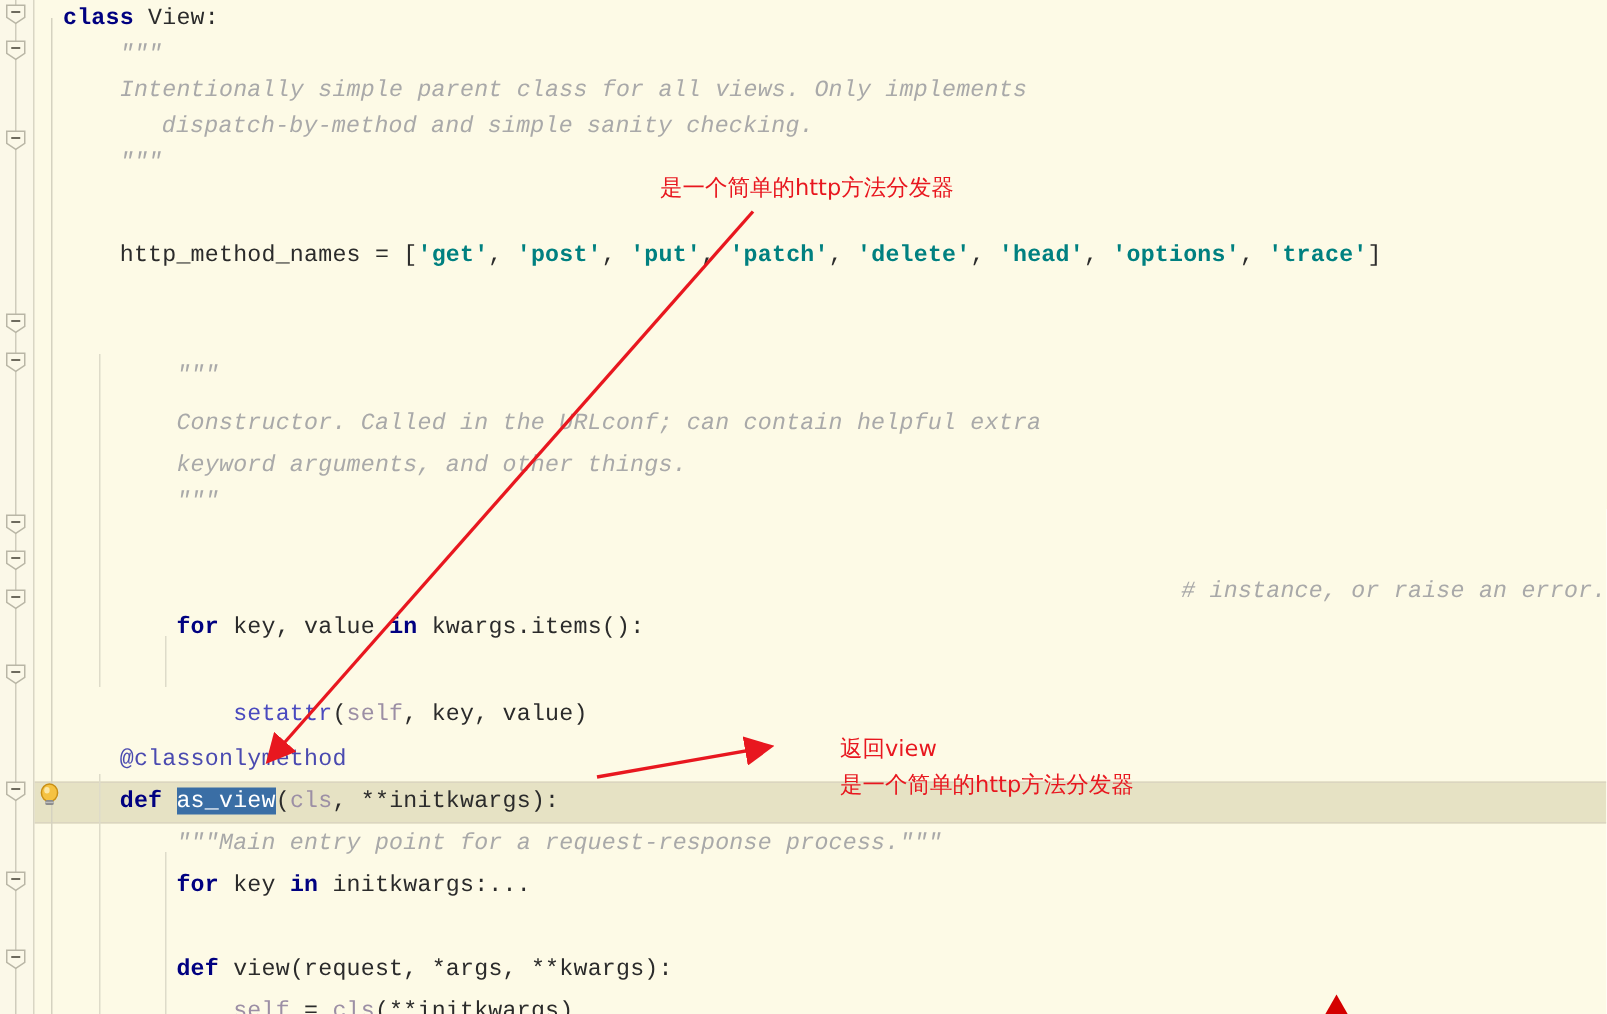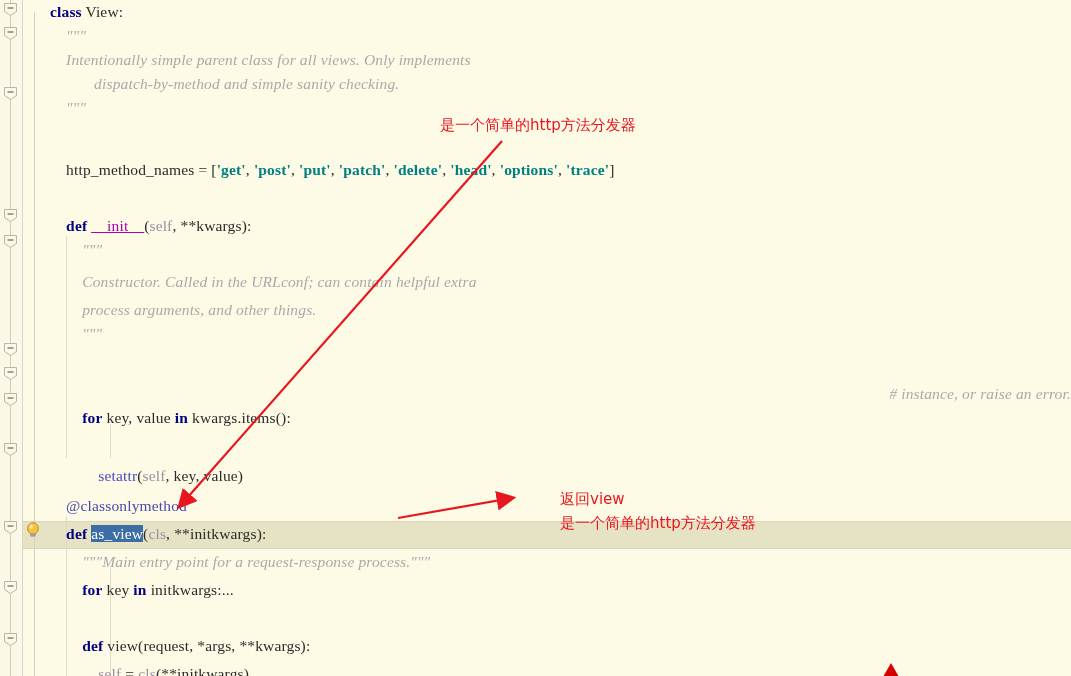--- a/index.html
+++ b/index.html
@@ -62,21 +62,21 @@
   .line {
     position: absolute;
     left: 0;
     width: 1049px;
     height: 24px;
     line-height: 24px;
     font-size: 15.5px;
     white-space: pre;
     letter-spacing: 0.15px;
   }
-  .line .txt { padding-left: 28px; display: inline-block; font-family: Liberation Serif, serif; }
+  .line .txt { padding-left: 20px; display: inline-block; }
 
   
   .current-line-band {
     position: absolute;
     left: 0;
     width: 1071px;
     height: 26px;
     background: #E6E2C4;
     border-top: 1px solid #DBD5C0;
     border-bottom: 1px solid #DBD5C0;
@@ -232,24 +232,23 @@
 
   <div class="code" id="code">
       <div class="line" style="top: 0px;"><span class="txt"><span class="ws"></span><span class="kw">class</span> <span class="plain">View</span><span class="plain">:</span></span></div>
       <div class="line" style="top: 24px;"><span class="txt"><span class="ws">    </span><span class="doc">"""</span></span></div>
       <div class="line" style="top: 48px;"><span class="txt"><span class="ws">    </span><span class="doc">Intentionally simple parent class for all views. Only implements</span></span></div>
       <div class="line" style="top: 72px; margin-left: 28px;"><span class="txt"><span class="ws">    </span><span class="doc">dispatch-by-method and simple sanity checking.</span></span></div>
       <div class="line" style="top: 96px;"><span class="txt"><span class="ws">    </span><span class="doc">"""</span></span></div>
       <div class="line" style="top: 120px;"><span class="txt"><span class="ws"></span></span></div>
       <div class="line" style="top: 158px;"><span class="txt"><span class="ws">    </span><span class="plain">http_method_names</span> <span class="plain">=</span> <span class="plain">[</span><span class="str">'get'</span><span class="plain">,</span> <span class="str">'post'</span><span class="plain">,</span> <span class="str">'put'</span><span class="plain">,</span> <span class="str">'patch'</span><span class="plain">,</span> <span class="str">'delete'</span><span class="plain">,</span> <span class="str">'head'</span><span class="plain">,</span> <span class="str">'options'</span><span class="plain">,</span> <span class="str">'trace'</span><span class="plain">]</span></span></div>
       <div class="line" style="top: 190px;"><span class="txt"><span class="ws"></span></span></div>
-      <div class="line" style="top: 214px;"><span class="txt"><span class="ws">    </span><span class="kw">def</span> <span class="magic">__init__</span><span class="plain">(</span><span class="self">self</span><span class="plain">,</span> <span class="plain">*</span><span class="plain">*</span><span class="plain">kwargs</span><span class="plain">)</span><span class="plain">:</span></span></div>
       <div class="line" style="top: 238px;"><span class="txt"><span class="ws">        </span><span class="doc">"""</span></span></div>
       <div class="line" style="top: 270px;"><span class="txt"><span class="ws">        </span><span class="doc">Constructor. Called in the URLconf; can contain helpful extra</span></span></div>
-      <div class="line" style="top: 298px;"><span class="txt"><span class="ws">        </span><span class="doc">process arguments, and other things.</span></span></div>
+      <div class="line" style="top: 298px;"><span class="txt"><span class="ws">        </span><span class="doc">keyword arguments, and other things.</span></span></div>
       <div class="line" style="top: 322px;"><span class="txt"><span class="ws">        </span><span class="doc">"""</span></span></div>
       <div class="line" style="top: 354px;"><span class="txt"><span class="ws">        </span></span></div>
       <div class="line" style="top: 382px; text-align: right;"><span class="txt"><span class="ws">        </span><span class="cmt"># instance, or raise an error.</span></span></div>
       <div class="line" style="top: 406px;"><span class="txt"><span class="ws">        </span><span class="kw">for</span> <span class="plain">key</span><span class="plain">,</span> <span class="plain">value</span> <span class="kw">in</span> <span class="plain">kwargs</span><span class="plain">.</span><span class="plain">items</span><span class="plain">(</span><span class="plain">)</span><span class="plain">:</span></span></div>
       <div class="line" style="top: 464px;"><span class="txt"><span class="ws">            </span><span class="builtin">setattr</span><span class="plain">(</span><span class="self">self</span><span class="plain">,</span> <span class="plain">key</span><span class="plain">,</span> <span class="plain">value</span><span class="plain">)</span></span></div>
       <div class="line" style="top: 470px;"><span class="txt"><span class="ws"></span></span></div>
       <div class="line" style="top: 522px;"><span class="txt"><span class="ws">    </span><span class="kw">def</span> <span class="sel">as_view</span><span class="plain">(</span><span class="self">cls</span><span class="plain">,</span> <span class="plain">*</span><span class="plain">*</span><span class="plain">initkwargs</span><span class="plain">)</span><span class="plain">:</span></span></div>
       <div class="line" style="top: 494px;"><span class="txt"><span class="ws">    </span><span class="deco">@classonlymethod</span></span></div>
       <div class="line" style="top: 550px;"><span class="txt"><span class="ws">        </span><span class="doc">"""Main entry point for a request-response process."""</span></span></div>
       <div class="line" style="top: 578px;"><span class="txt"><span class="ws">        </span><span class="kw">for</span> <span class="plain">key</span> <span class="kw">in</span> <span class="plain">initkwargs</span><span class="plain">:</span><span class="plain">.</span><span class="plain">.</span><span class="plain">.</span></span></div>

